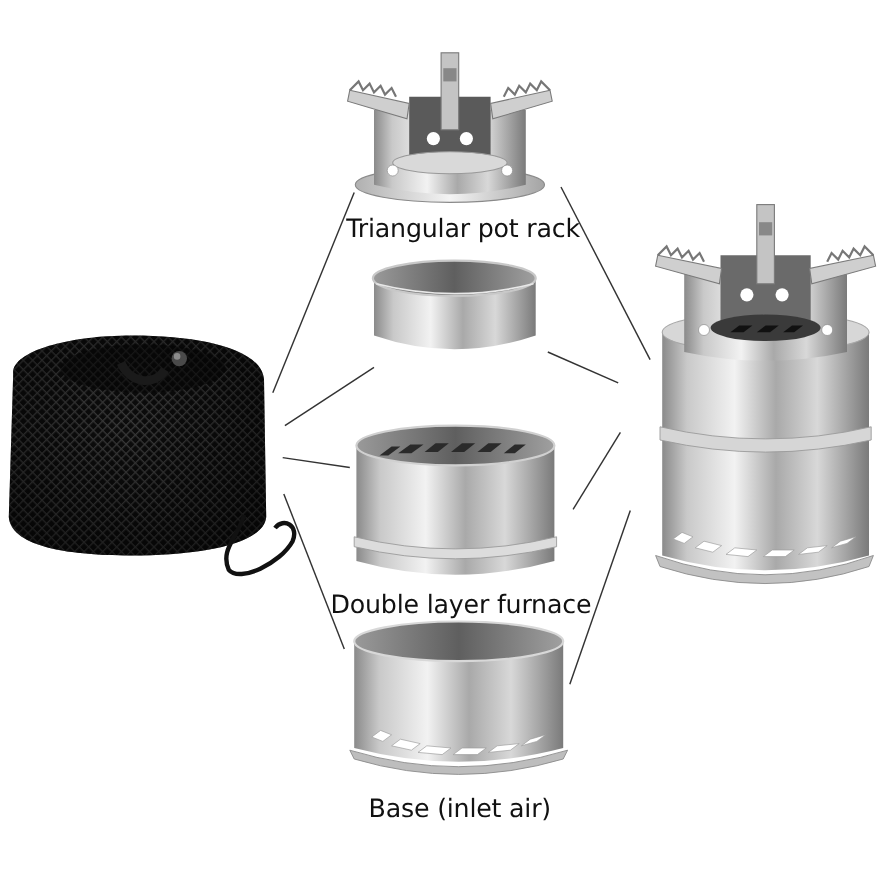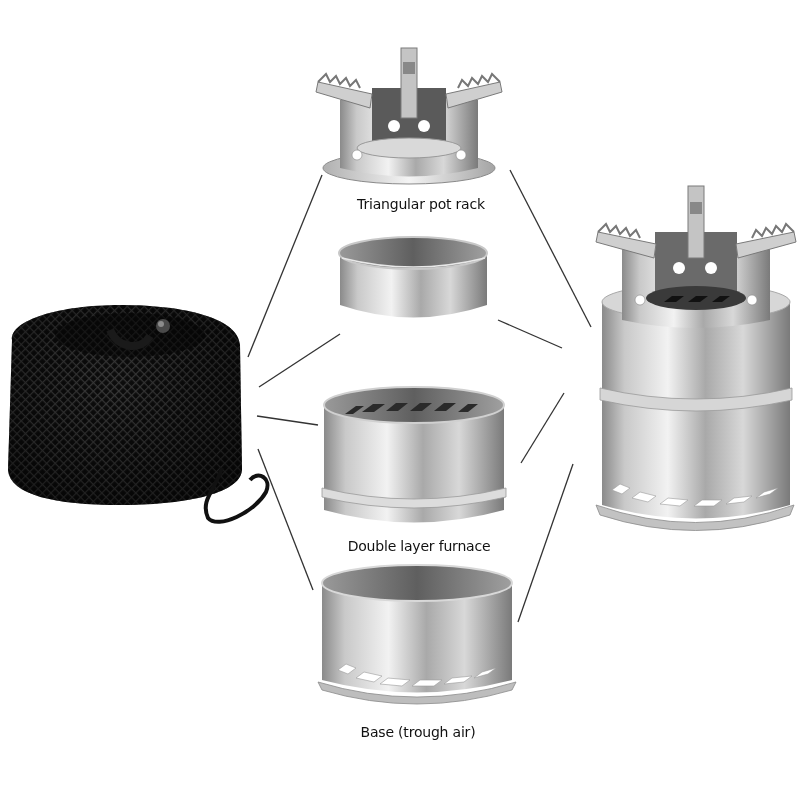--- a/index.html
+++ b/index.html
@@ -1,21 +1,21 @@
 <!DOCTYPE html>
 <html><head>
   <meta charset="utf-8">
   <style>
     html, body { margin: 0; padding: 0; background: #ffffff; }
     body { width: 800px; height: 800px; position: relative; overflow: hidden; font-family: "DejaVu Sans", sans-serif; }
     .stage { position: absolute; left: 0; top: 0; width: 800px; height: 800px; }
     .label {
       position: absolute;
       font-family: "DejaVu Sans", sans-serif;
-      font-size: 14px;
+      font-size: 23px;
       color: #111111;
       white-space: nowrap;
       transform: translateX(-50%);
       letter-spacing: -0.2px;
       line-height: 1;
     }
     svg { position: absolute; left: 0; top: 0; }
   </style>
 </head>
 <body>
@@ -160,14 +160,14 @@
       <path d="M598,232 L606,224 L610,232 L616,226 L620,234 L626,228 L630,236 L636,230 L640,238" stroke="#777" stroke-width="2" fill="none"></path>
       <path d="M794,232 L736,244 L738,258 L796,242 Z" fill="#cfcfcf" stroke="#7a7a7a" stroke-width="1"></path>
       <path d="M794,232 L786,224 L782,232 L776,226 L772,234 L766,228 L762,236 L756,230 L752,238" stroke="#777" stroke-width="2" fill="none"></path>
       <rect x="688" y="186" width="16" height="72" fill="#c4c4c4" stroke="#7a7a7a" stroke-width="1"></rect>
       <rect x="690" y="202" width="12" height="12" fill="#888"></rect>
     </g>
   </svg>
 
   <div class="label" style="left:421px; top:197px;">Triangular pot rack</div>
   <div class="label" style="left:419px; top:539px;">Double layer furnace</div>
-  <div class="label" style="left:418px; top:725px;">Base (trough air)</div>
+  <div class="label" style="left:418px; top:725px;">Base (inlet air)</div>
 </div>
 
 </body></html>

